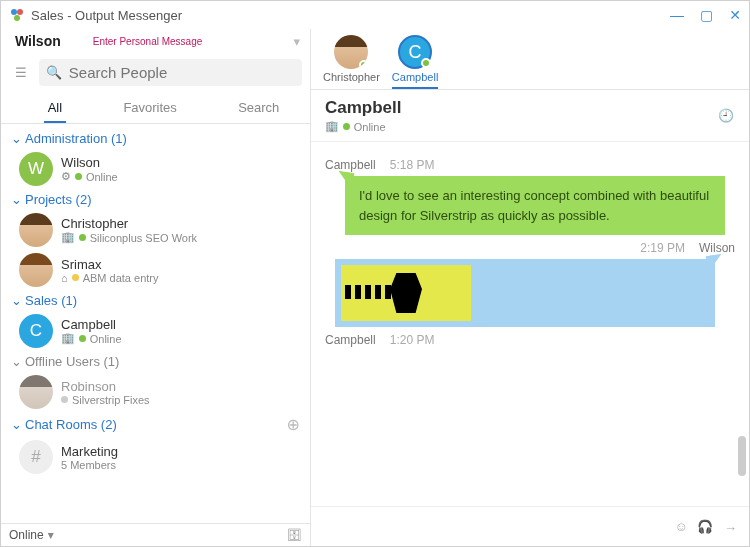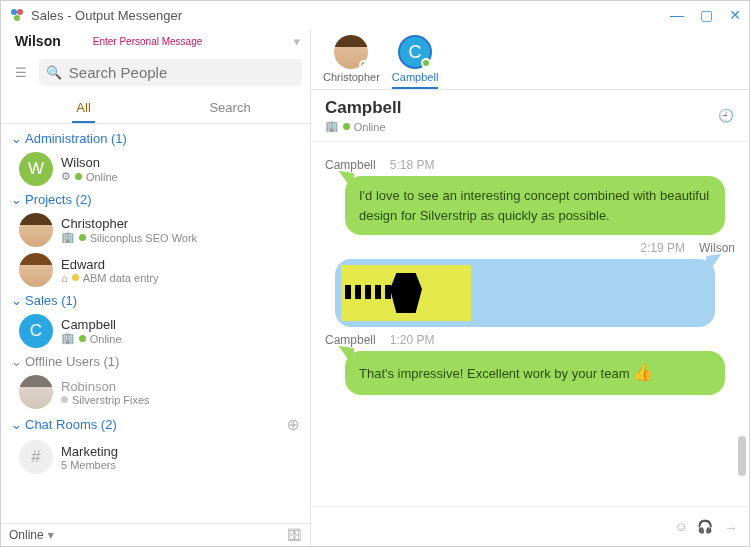--- a/index.html
+++ b/index.html
@@ -14,21 +14,21 @@
 .profile-row { display: flex; align-items: center; padding: 4px 10px 6px 14px; }
 .profile-row .uname { font-weight: 600; font-size: 14px; color: #222; margin-right: 10px; }
 .profile-row .pmsg { color: #be185d; font-size: 10px; flex: 1; margin-left: 22px; }
 .profile-row .chev { color: #bbb; }
 .search-row { display: flex; align-items: center; padding: 4px 8px 8px 8px; gap: 6px; }
 .hamburger { color: #999; cursor: pointer; padding: 4px 6px; }
 .searchbox { flex: 1; background: #f2f2f2; border-radius: 4px; display: flex; align-items: center; padding: 5px 8px; }
 .searchbox input { border: none; background: transparent; outline: none; flex: 1; font-size: 15px; color: #555; }
 .tabs { display: flex; justify-content: space-around; border-bottom: 1px solid #e4e4e4; }
 .tabs .tab { padding: 6px 4px; color: #888; cursor: pointer; font-size: 13px; }
-.tabs .tab.active { color: #a16207; border-bottom: 2px solid #2a77c9; margin-left: 16px; }
+.tabs .tab.active { color: #0f172a; border-bottom: 2px solid #2a77c9; margin-left: 16px; }
 .tree { flex: 1; overflow-y: auto; padding-top: 4px; }
 .group { padding: 3px 10px; display: flex; align-items: center; color: #2a77c9; font-size: 13px; cursor: pointer; }
 .group.off { color: #888; }
 .group .gchev { width: 14px; color: inherit; }
 .group .add { margin-left: auto; color: #bbb; font-size: 16px; }
 .contact { display: flex; align-items: center; padding: 3px 10px 3px 18px; cursor: pointer; }
 .contact .avatar { width: 34px; height: 34px; border-radius: 50%; margin-right: 8px; display: flex; align-items: center; justify-content: center; font-size: 17px; color: #fff; flex-shrink: 0; }
 .contact .info .name { font-size: 13px; color: #333; }
 .contact .info .sub { font-size: 11px; color: #8a8a8a; display: flex; align-items: center; gap: 4px; }
 .dot { width: 7px; height: 7px; border-radius: 50%; display: inline-block; }
@@ -45,21 +45,21 @@
 .chattab .av .pd { position: absolute; right: -1px; bottom: -1px; width: 10px; height: 10px; border-radius: 50%; border: 2px solid #fff; background: #7cc243; }
 .chattab .tl { font-size: 11px; color: #666; margin-top: 2px; }
 .chattab.active .tl { color: #2a77c9; }
 .chathead { padding: 8px 14px; border-bottom: 1px solid #eee; display: flex; align-items: center; }
 .chathead .hname { font-size: 17px; font-weight: 600; color: #333; }
 .chathead .hsub { font-size: 11px; color: #8a8a8a; display: flex; align-items: center; gap: 4px; margin-top: 2px; }
 .chathead .clock { margin-left: auto; color: #999; }
 .msgs { flex: 1; overflow-y: auto; padding: 10px 14px; position: relative; }
 .msgmeta { font-size: 12px; color: #777; margin: 6px 0 4px 0; display: flex; gap: 14px; align-items: center; }
 .msgmeta.right { justify-content: flex-end; }
-.bubble { max-width: 380px; padding: 10px 14px; border-radius: 16px; position: relative; font-size: 13px; line-height: 1.5; }
+.bubble { max-width: 380px; padding: 10px 14px; border-radius: 0; position: relative; font-size: 13px; line-height: 1.5; }
 .bubble.green { background: #9ddb5c; color: #2d4d0f; margin-left: 20px; }
 .bubble.green::before { content:""; position:absolute; left:-8px; top:-4px; border:8px solid transparent; border-right-color:#9ddb5c; border-top-color:#9ddb5c; transform: rotate(10deg);}
 .bubble.blue { background: #a7d3f2; margin-left: auto; margin-right: 20px; padding: 6px; }
 .bubble.blue::before { content:""; position:absolute; right:-8px; top:-4px; border:8px solid transparent; border-left-color:#a7d3f2; border-top-color:#a7d3f2; transform: rotate(-10deg);}
 .attachment { width: 130px; height: 56px; background: #e5e84a; display: flex; align-items: center; justify-content: center; position: relative; overflow:hidden; }
 .attachment .bars { position:absolute; left:4px; top:20px; width:60px; height:14px; background:repeating-linear-gradient(90deg,#000,#000 6px,#e5e84a 6px,#e5e84a 10px);}
 .attachment .shape { width: 32px; height: 40px; background: radial-gradient(circle at 50% 30%, #000 40%, transparent 41%), #000; clip-path: polygon(20% 0,80% 0,100% 40%,80% 100%,20% 100%,0 40%);}
 .thumb { font-size: 16px; }
 .scrollhint { position: absolute; right: 2px; top: 0; bottom: 0; width: 10px; }
 .scrollthumb { position: absolute; right: 1px; width: 8px; height: 40px; background: #ccc; border-radius: 4px; bottom: 30px; }
@@ -96,20 +96,21 @@
     </div>
     <div class="search-row">
       <span class="hamburger">☰</span>
       <div class="searchbox">
         <span style="color:#aaa;margin-right:6px">🔍</span>
         <input placeholder="Search People" style="">
       </div>
     </div>
     <div class="tabs">
       <div class="tab active">All</div>
+      <div class="tab">Favorites</div>
       <div class="tab">Search</div>
     </div>
     <div class="tree">
 
       <div class="group">
           <span class="gchev">⌄</span>
           <span>Administration (1)</span>
         </div>
       <div class="contact">
         <div class="avatar" style="background:#8bc34a">W</div>
@@ -134,21 +135,21 @@
             <div class="sub">
               <span>🏢</span>
               <span class="dot green"></span>
               <span>Siliconplus SEO Work</span>
             </div>
           </div>
       </div>
       <div class="contact">
         <div class="avatar face ed"></div>
         <div class="info">
-            <div class="name">Edward</div>
+            <div class="name">Srimax</div>
             <div class="sub">
               <span>⌂</span>
               <span class="dot yellow"></span>
               <span>ABM data entry</span>
             </div>
           </div>
       </div>
 
       <div class="group">
           <span class="gchev">⌄</span>
@@ -242,21 +243,20 @@
         <div class="attachment">
             <div class="bars"></div>
             <div class="shape"></div>
           </div>
       </div>
 
       <div class="msgmeta">
           <span>Campbell</span>
           <span style="color:#aaa">1:20 PM</span>
         </div>
-      <div class="bubble green"><span>That's impressive! Excellent work by your team </span><span class="thumb">👍</span></div>
 
       <div class="scrollhint">
           <div class="scrollthumb"></div>
         </div>
     </div>
     <div class="inputbar">
       <span class="ic">☺</span>
       <span class="ic">🎧</span>
       <span class="ic">→</span>
     </div>

